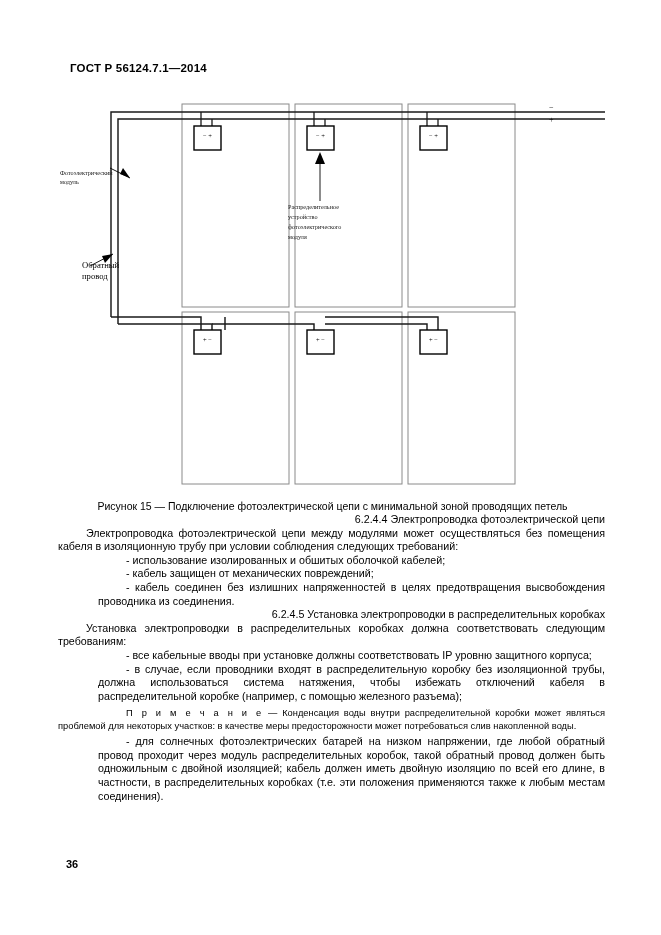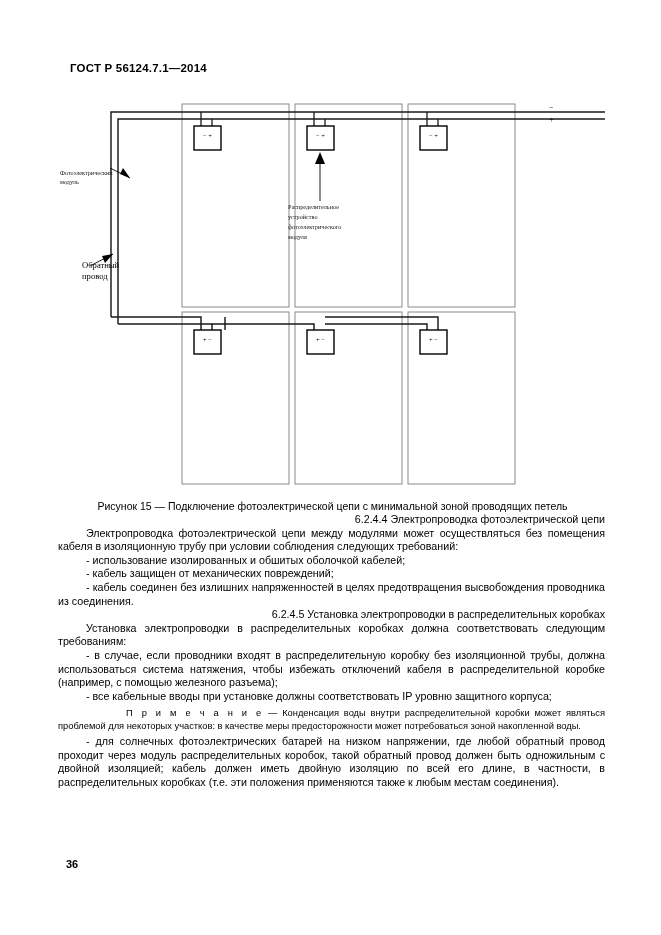--- a/index.html
+++ b/index.html
@@ -71,20 +71,21 @@
   }
   p.ind {
     text-indent: 28px;
   }
   p.heading {
     text-indent: 28px;
     text-align: right;
   }
   p.bullet {
     text-indent: 28px;
+    margin-left: 40px;
   }
   p.note {
     text-indent: 28px;
     font-size: 9.3px;
     line-height: 12.4px;
     margin-top: 4px;
     margin-bottom: 3px;
   }
   .note-lead {
     letter-spacing: 2.1px;
@@ -221,25 +222,25 @@
   <div class="fig-caption">Рисунок 15 — Подключение фотоэлектрической цепи с минимальной зоной проводящих петель</div>
 
   <div class="body-text">
     <p class="heading">6.2.4.4 Электропроводка фотоэлектрической цепи</p>
     <p class="ind">Электропроводка фотоэлектрической цепи между модулями может осуществляться без помещения кабеля в изоляционную трубу при условии соблюдения следующих требований:</p>
     <p class="bullet">- использование изолированных и обшитых оболочкой кабелей;</p>
     <p class="bullet">- кабель защищен от механических повреждений;</p>
     <p class="bullet">- кабель соединен без излишних напряженностей в целях предотвращения высвобождения проводника из соединения.</p>
     <p class="heading">6.2.4.5 Установка электропроводки в распределительных коробках</p>
     <p class="ind">Установка электропроводки в распределительных коробках должна соответствовать следующим требованиям:</p>
+    <p class="bullet">- все кабельные вводы при установке должны соответствовать IP уровню защитного корпуса;</p>
     <p class="bullet">- в случае, если проводники входят в распределительную коробку без изоляционной трубы, должна использоваться система натяжения, чтобы избежать отключений кабеля в распределительной коробке (например, с помощью железного разъема);</p>
-    <p class="bullet">- все кабельные вводы при установке должны соответствовать IP уровню защитного корпуса;</p>
     <p class="note">
       <span class="note-lead">П р и м е ч а н и е</span>
       <span>—</span>
-      <span>Конденсация воды внутри распределительной коробки может являться проблемой для некоторых участков: в качестве меры предосторожности может потребоваться зоной накопленной воды.</span>
+      <span>Конденсация воды внутри распределительной коробки может являться проблемой для некоторых участков: в качестве меры предосторожности может потребоваться слив накопленной воды.</span>
     </p>
     <p class="bullet">- для солнечных фотоэлектрических батарей на низком напряжении, где любой обратный провод проходит через модуль распределительных коробок, такой обратный провод должен быть одножильным с двойной изоляцией; кабель должен иметь двойную изоляцию по всей его длине, в частности, в распределительных коробках (т.е. эти положения применяются также к любым местам соединения).</p>
   </div>
 
   <div class="page-number">36</div>
 
 </div>
 
 </body></html>

